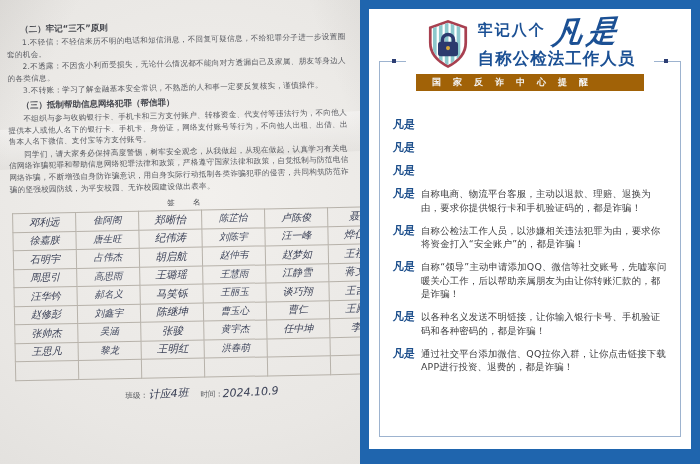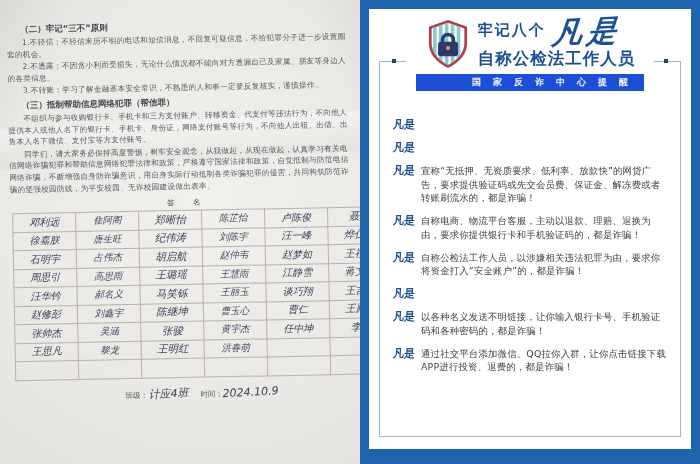--- a/index.html
+++ b/index.html
@@ -39,22 +39,22 @@
   .dot-right{right:23px;}
   .poster-header{position:absolute;top:8px;left:50%;transform:translateX(-50%);z-index:2;
     background:#ffffff;padding:0 10px 2px 10px;display:flex;flex-direction:column;align-items:center;}
   .header-row{display:flex;align-items:center;gap:7px;}
   .title-col{display:flex;flex-direction:column;}
   .title-line{display:flex;align-items:flex-end;line-height:1;}
   .title-prefix{font-size:15px;font-weight:bold;color:#1b5094;letter-spacing:2px;padding-bottom:9px;}
   .title-main{font-size:30px;font-weight:bold;font-style:italic;color:#1b5094;letter-spacing:5px;
     display:inline-block;transform:skewX(-8deg) rotate(-3deg);margin-left:6px;}
   .subtitle{font-size:16.5px;font-weight:bold;color:#1b5094;letter-spacing:1px;margin-top:1px;}
-  .banner{margin-top:4px;background:#1d4ed8;color:#f4f4f4;font-size:9px;font-weight:bold;
-    letter-spacing:12px;padding:2px 4px 2px 16px;text-align:right;width:208px;}
+  .banner{margin-top:4px;background:#a16207;color:#f4f4f4;font-size:9px;font-weight:bold;
+    letter-spacing:12px;padding:2px 4px 2px 16px;text-align:left;width:208px;}
   .items{position:absolute;left:0;right:0;top:0;bottom:0;padding:56px 11px 8px 13px;box-sizing:border-box;
     display:flex;flex-direction:column;justify-content:flex-start;gap:9.5px;}
   .item{display:flex;align-items:flex-start;}
   .fanshi{flex:0 0 28px;font-size:11px;font-weight:bold;color:#1d4f8c;line-height:13.5px;
     transform:skewX(-4deg);}
   .item-text{font-size:9.4px;line-height:13.5px;color:#3e3e40;letter-spacing:0.2px;}
 </style>
 </head>
 <body>
 
@@ -161,32 +161,32 @@
       <div class="frame">
         <div class="items">
           <div class="item">
             <span class="fanshi">凡是</span>
           </div>
           <div class="item">
             <span class="fanshi">凡是</span>
           </div>
           <div class="item">
             <span class="fanshi">凡是</span>
-            <span class="item-text">宣称“无抵押、无资质要求、低利率、放款快”的网贷广告，要求提供验证码或先交会员费、保证金、解冻费或者转账刷流水的，都是诈骗！</span>
           </div>
           <div class="item">
             <span class="fanshi">凡是</span>
             <span class="item-text">自称电商、物流平台客服，主动以退款、理赔、退换为由，要求你提供银行卡和手机验证码的，都是诈骗！</span>
           </div>
           <div class="item">
             <span class="fanshi">凡是</span>
             <span class="item-text">自称公检法工作人员，以涉嫌相关违法犯罪为由，要求你将资金打入“安全账户”的，都是诈骗！</span>
           </div>
           <div class="item">
             <span class="fanshi">凡是</span>
+            <span class="item-text">自称“领导”主动申请添加QQ、微信等社交账号，先嘘寒问暖关心工作，后以帮助亲属朋友为由让你转账汇款的，都是诈骗！</span>
           </div>
           <div class="item">
             <span class="fanshi">凡是</span>
             <span class="item-text">以各种名义发送不明链接，让你输入银行卡号、手机验证码和各种密码的，都是诈骗！</span>
           </div>
           <div class="item">
             <span class="fanshi">凡是</span>
             <span class="item-text">通过社交平台添加微信、QQ拉你入群，让你点击链接下载APP进行投资、退费的，都是诈骗！</span>
           </div>
         </div>

